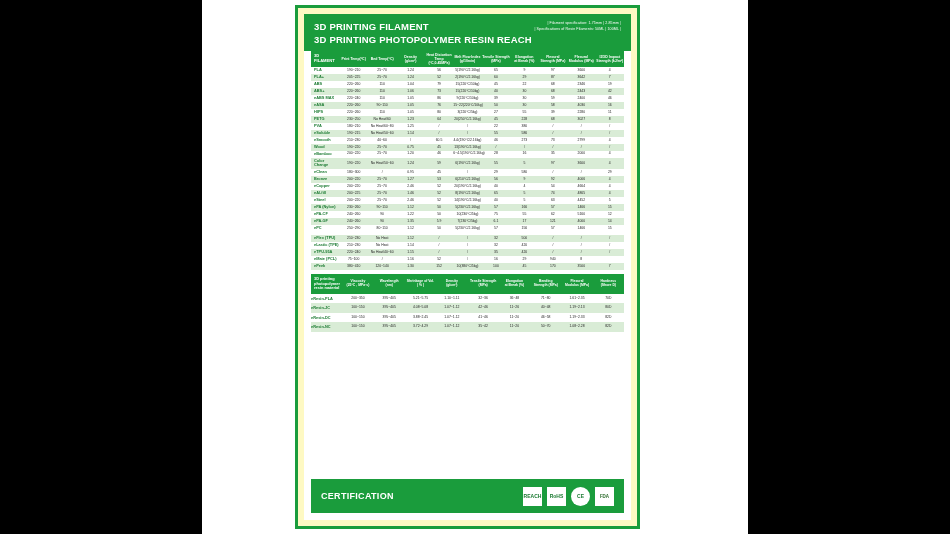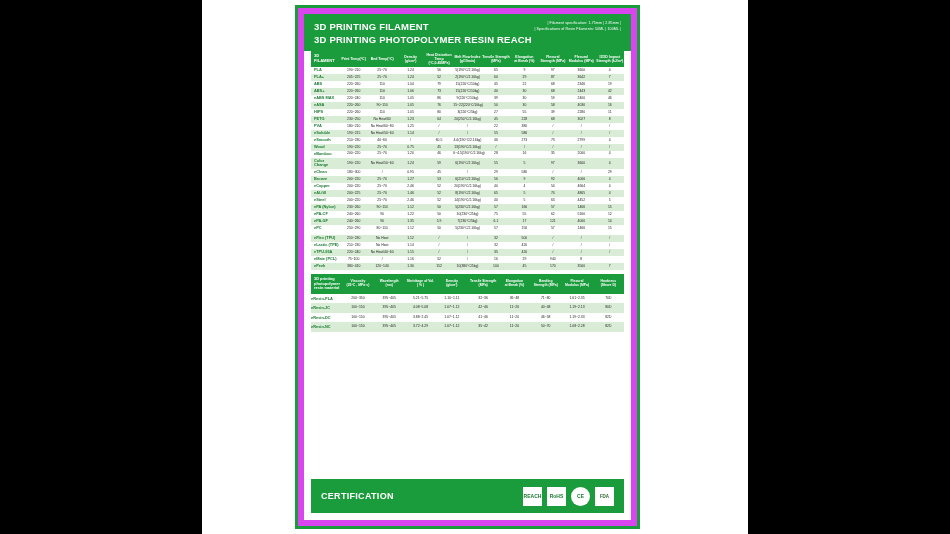--- a/index.html
+++ b/index.html
@@ -1,19 +1,19 @@
 <!DOCTYPE html>
 <html><head>
 <meta charset="utf-8">
 <style>
   html,body{margin:0;padding:0;background:#000;}
   body{width:950px;height:534px;overflow:hidden;font-family:"Liberation Sans",sans-serif;}
   .screen{position:relative;width:950px;height:534px;background:#000;}
   .white-strip{position:absolute;left:202px;top:0;width:546px;height:534px;background:#fff;}
-  .poster{position:absolute;left:295px;top:5px;width:345px;height:524px;background:#d946ef;
+  .poster{position:absolute;left:295px;top:5px;width:345px;height:524px;background:#fef9c3;
           border:3px solid #1a9c3c;box-sizing:border-box;display:flex;flex-direction:column;}
   .poster-inner{margin:6px;background:#ffffff;flex:1;display:flex;flex-direction:column;overflow:hidden;}
 
   
   .hdr{background:#1a9c3c;padding:7px 10px 6px 10px;display:flex;justify-content:space-between;align-items:flex-start;}
   .hdr-titles{display:flex;flex-direction:column;gap:2px;}
   .hdr-t1{color:#ffffff;font-size:9.5px;font-weight:bold;letter-spacing:.2px;}
   .hdr-t2{color:#ffffff;font-size:9.5px;font-weight:bold;letter-spacing:.2px;}
   .hdr-spec{display:flex;flex-direction:column;gap:2px;align-items:flex-end;}
   .hdr-spec div{color:#ffffff;font-size:3.6px;letter-spacing:.1px;white-space:nowrap;}

